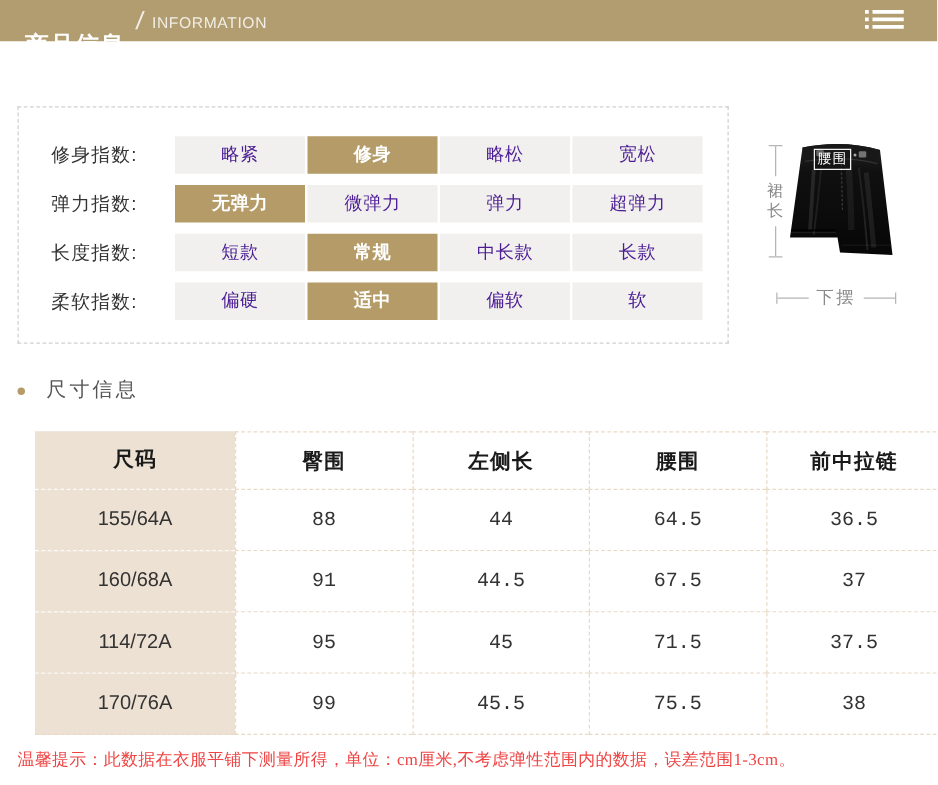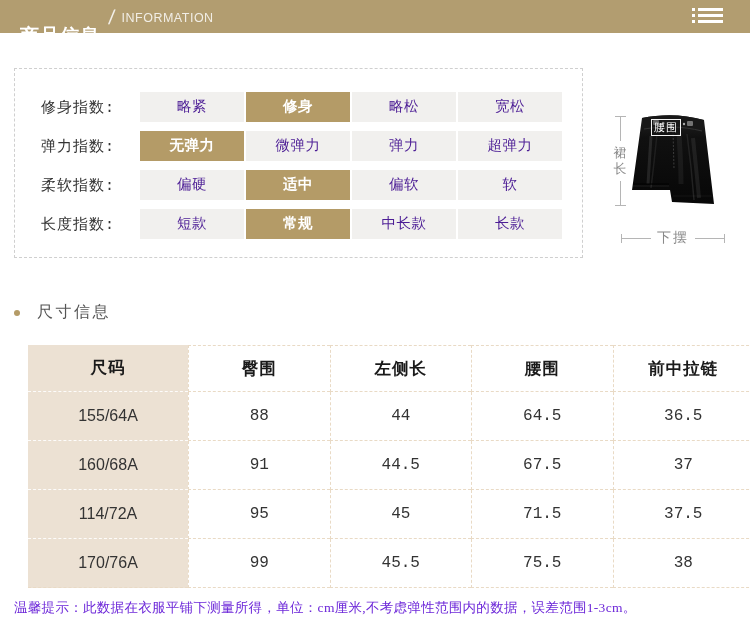--- a/index.html
+++ b/index.html
@@ -21,38 +21,38 @@
   .topbar .title{color:#fff;font-size:19px;font-weight:bold;letter-spacing:1px;margin-left:20px;margin-top:39px;}
   .topbar .slash{color:rgba(255,255,255,.85);font-size:20px;font-weight:200;margin:0 7px 0 9px;
                  transform:skewX(-8deg);line-height:1;}
   .topbar .subtitle{color:rgba(255,255,255,.82);font-size:12.5px;letter-spacing:.5px;margin-top:3px;}
   .list-icon{position:absolute;right:26px;top:8px;width:32px;display:flex;flex-direction:column;gap:3px;cursor:pointer;}
   .list-icon .row{display:flex;gap:3px;align-items:center;}
   .list-icon .sq{width:3px;height:3px;background:#fff;}
   .list-icon .bar{width:25px;height:3px;background:#fff;}
 
   
-  .panel{position:absolute;left:14px;top:68px;width:569px;height:190px;border:1px dashed #cfcfcf;
-         padding-top:23px;font-family:Liberation Mono, monospace;}
+  .panel{position:absolute;left:14px;top:85px;width:569px;height:190px;border:1px dashed #cfcfcf;
+         padding-top:23px;}
   .attr-row{display:flex;align-items:center;height:30px;margin-bottom:9px;}
   .attr-label{width:125px;padding-left:26px;font-size:15px;color:#333;letter-spacing:1px;white-space:nowrap;}
   .attr-cell{width:104px;height:30px;line-height:30px;text-align:center;font-size:14.5px;color:#4c1d95;
              background:var(--cell-bg);margin-right:2px;letter-spacing:.5px;}
   .attr-cell.sel{background:var(--selected);color:#fff;font-weight:bold;}
 
   
   .figure{position:absolute;left:585px;top:62px;width:165px;height:200px;}
   .skirt{position:absolute;left:42px;top:52px;}
   .waist-tag{position:absolute;left:66px;top:57px;border:1px solid rgba(255,255,255,.95);
              color:#fff;font-size:11px;letter-spacing:1px;padding:1px 2px;background:rgba(25,25,25,.25);line-height:13px;}
   .vmeasure{position:absolute;left:26px;top:54px;height:90px;width:18px;display:flex;flex-direction:column;align-items:center;}
   .vmeasure .cap{width:11px;height:1px;background:var(--measure);}
   .vmeasure .vline{width:1px;flex:1;background:var(--measure);}
   .vmeasure .vtext{font-size:13px;color:#8a8a8a;line-height:16px;margin:4px 0;text-align:center;}
-  .hmeasure{position:absolute;left:36px;top:168px;width:104px;height:16px;display:flex;align-items:center;}
+  .hmeasure{position:absolute;left:36px;top:168px;width:96px;height:16px;display:flex;align-items:center;}
   .hmeasure .tick{width:1px;height:9px;background:var(--measure);}
   .hmeasure .hline{flex:1;height:1px;background:var(--measure);}
   .hmeasure .htext{font-size:14px;color:#8a8a8a;letter-spacing:2px;padding:0 6px;white-space:nowrap;}
 
   
   .size-heading{position:absolute;left:14px;top:302px;display:flex;align-items:center;}
   .bullet{width:6px;height:6px;border-radius:50%;background:var(--selected);margin-right:17px;}
   .size-heading .txt{font-size:16px;color:#555;letter-spacing:2.5px;}
 
   
@@ -63,21 +63,21 @@
          font-size:16px;color:#333;border-bottom:1px dashed var(--table-border);}
   .tcell.th{font-weight:bold;color:#1a1a1a;font-size:16.5px;letter-spacing:1px;}
   .tcell:not(.col0){border-left:1px dashed var(--table-border);font-family:Liberation Mono, monospace;}
   .tcell.th:not(.col0){border-top:1px dashed var(--table-border);}
   .size-table .tcell:nth-child(5n){border-right:1px dashed var(--table-border);}
   .tcell.col0{background:var(--first-col);border-bottom:1px dashed rgba(255,255,255,.9);}
   .tcell.col0.lastrow{border-bottom:1px dashed var(--table-border);}
 
   
   .footer-note{position:absolute;left:14px;top:599px;width:732px;
-               font-family:"Liberation Serif",serif;font-size:13.5px;color:#6d28d9;
+               font-family:"Liberation Serif",serif;font-size:13.5px;color:#ef4444;
                letter-spacing:.3px;white-space:nowrap;}
 </style>
 </head>
 <body>
 
 <div class="screen">
 
   <div class="topbar">
     <span class="title">商品信息</span>
     <span class="slash">/</span>
@@ -108,32 +108,32 @@
           <div class="attr-cell">宽松</div>
         </div>
         <div class="attr-row">
           <div class="attr-label">弹力指数:</div>
           <div class="attr-cell sel">无弹力</div>
           <div class="attr-cell">微弹力</div>
           <div class="attr-cell">弹力</div>
           <div class="attr-cell">超弹力</div>
         </div>
         <div class="attr-row">
+          <div class="attr-label">长度指数:</div>
+          <div class="attr-cell">短款</div>
+          <div class="attr-cell sel">常规</div>
+          <div class="attr-cell">中长款</div>
+          <div class="attr-cell">长款</div>
+        </div>
+        <div class="attr-row">
           <div class="attr-label">柔软指数:</div>
           <div class="attr-cell">偏硬</div>
           <div class="attr-cell sel">适中</div>
           <div class="attr-cell">偏软</div>
           <div class="attr-cell">软</div>
-        </div>
-        <div class="attr-row">
-          <div class="attr-label">长度指数:</div>
-          <div class="attr-cell">短款</div>
-          <div class="attr-cell sel">常规</div>
-          <div class="attr-cell">中长款</div>
-          <div class="attr-cell">长款</div>
         </div>
       </div>
   </div>
 
   <div class="figure">
     <svg class="skirt" width="90" height="95" viewBox="0 0 90 95">
       <defs>
         <linearGradient id="gl" x1="0" y1="0" x2="0" y2="1">
           <stop offset="0" stop-color="#232323"></stop>
           <stop offset="0.25" stop-color="#101010"></stop>

